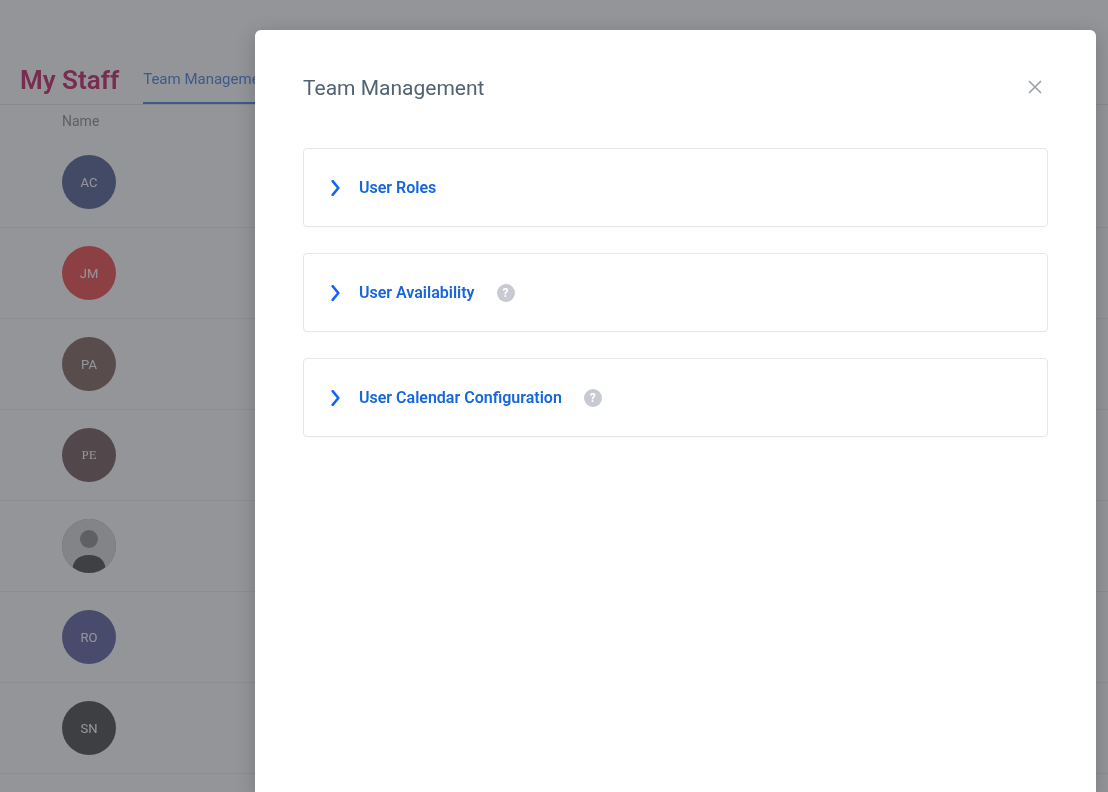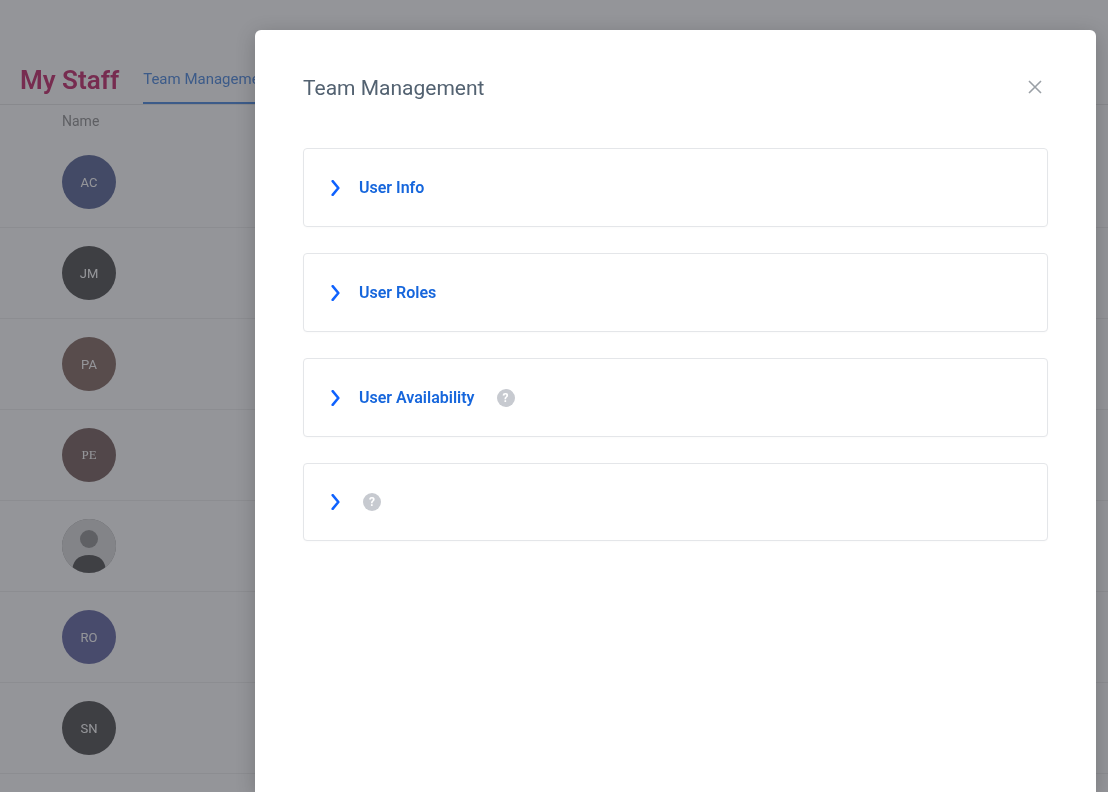--- a/index.html
+++ b/index.html
@@ -38,21 +38,21 @@
   <div class="bg-header">
     <div class="bg-title">My Staff</div>
     <div class="bg-tab">Team Management</div>
   </div>
   <div class="bg-column-label">Name</div>
   <div class="bg-list" id="bg-list">
       <div class="bg-row">
         <div class="bg-avatar" style="background: rgb(76, 90, 143);">AC</div>
       </div>
       <div class="bg-row">
-        <div class="bg-avatar" style="background: #404040;">JM</div>
+        <div class="bg-avatar" style="background: #ef4444;">JM</div>
       </div>
       <div class="bg-row">
         <div class="bg-avatar" style="background: rgb(122, 93, 85);">PA</div>
       </div>
       <div class="bg-row">
         <div class="bg-avatar" style="background: rgb(109, 83, 80); font-family: Liberation Serif, serif;">PE</div>
       </div>
       <div class="bg-row">
         <div class="bg-avatar photo">
           <svg viewBox="0 0 54 54">
@@ -85,41 +85,34 @@
       </span>
     </button>
   </div>
   <div class="sections" id="sections">
       <div class="section-item">
         <span class="section-chevron">
           <svg viewBox="0 0 8 14" fill="none" stroke="currentColor" stroke-width="2.2" stroke-linecap="round" stroke-linejoin="round">
             <path d="M1.5 1 L6.5 7 L1.5 13"></path>
           </svg>
         </span>
-        <span class="section-label">User Info</span>
-      </div>
-      <div class="section-item">
-        <span class="section-chevron">
-          <svg viewBox="0 0 8 14" fill="none" stroke="currentColor" stroke-width="2.2" stroke-linecap="round" stroke-linejoin="round">
-            <path d="M1.5 1 L6.5 7 L1.5 13"></path>
-          </svg>
-        </span>
         <span class="section-label">User Roles</span>
       </div>
       <div class="section-item">
         <span class="section-chevron">
           <svg viewBox="0 0 8 14" fill="none" stroke="currentColor" stroke-width="2.2" stroke-linecap="round" stroke-linejoin="round">
             <path d="M1.5 1 L6.5 7 L1.5 13"></path>
           </svg>
         </span>
         <span class="section-label">User Availability</span>
         <span class="help-icon">?</span>
       </div>
       <div class="section-item">
         <span class="section-chevron">
           <svg viewBox="0 0 8 14" fill="none" stroke="currentColor" stroke-width="2.2" stroke-linecap="round" stroke-linejoin="round">
             <path d="M1.5 1 L6.5 7 L1.5 13"></path>
           </svg>
         </span>
+        <span class="section-label">User Calendar Configuration</span>
         <span class="help-icon">?</span>
       </div>
     </div>
 </div>
 
 </body></html>

